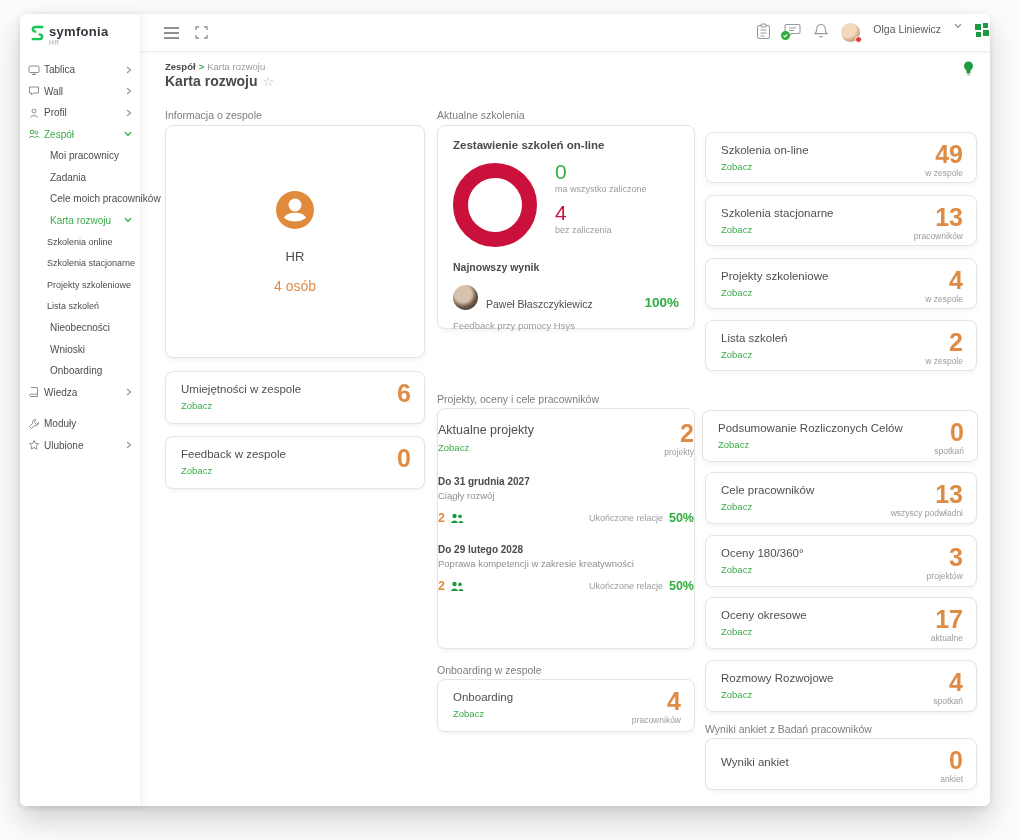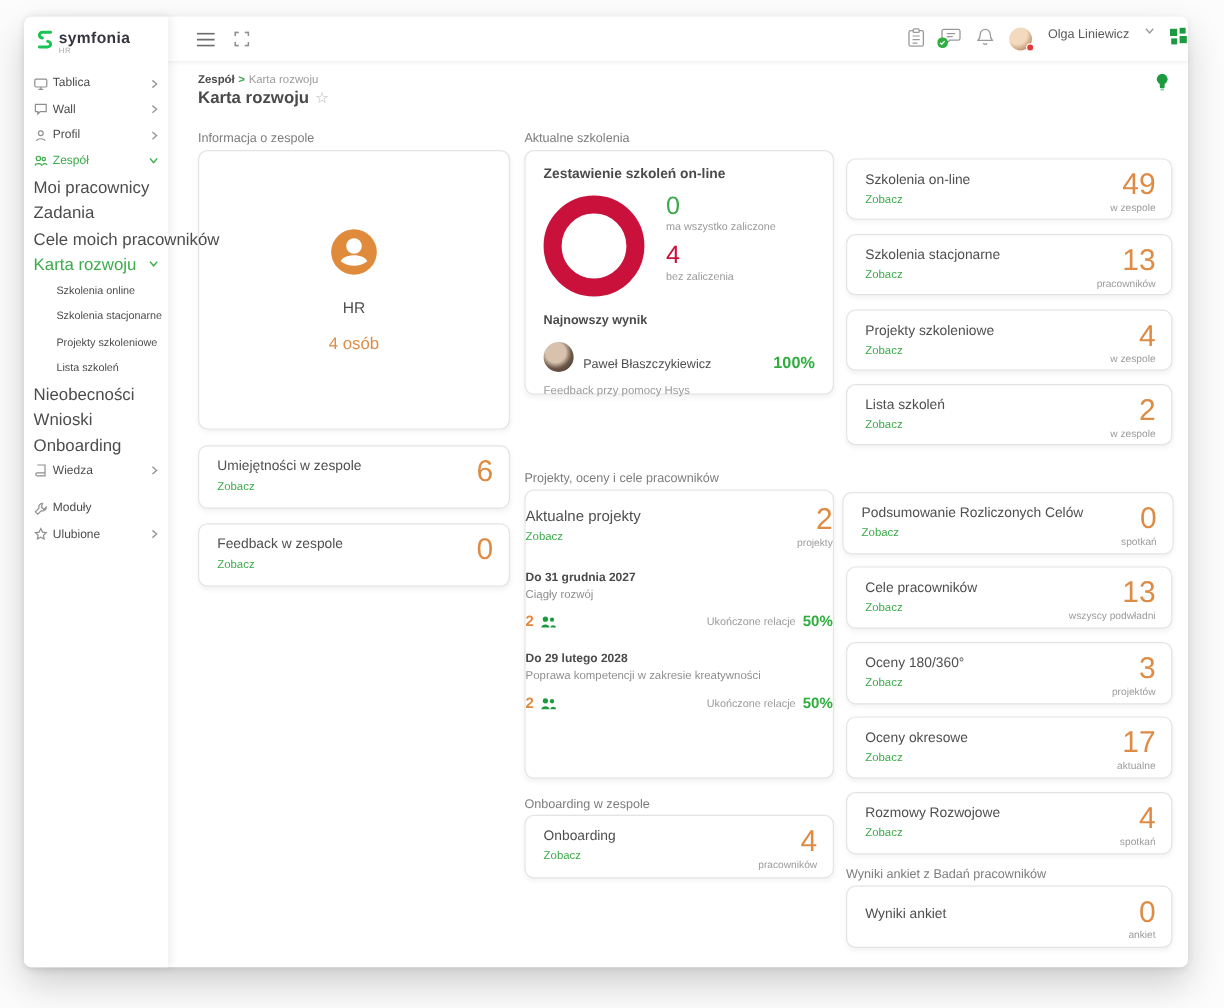--- a/index.html
+++ b/index.html
@@ -14,21 +14,21 @@
   .logo-glyph{width:15px;height:17px;margin-right:4px}
   .logo-text{font-size:13px;font-weight:700;color:#35353f;letter-spacing:.3px;line-height:13px}
   .logo-sub{font-size:6.5px;color:#a9a9a9;letter-spacing:.5px;margin-top:1px}
   .nav{position:absolute;left:0;right:0;top:45px}
   .side-item{position:relative;height:21.5px;display:flex;align-items:center;
     font-size:10px;color:#4c4c4c;white-space:nowrap;cursor:pointer}
   .side-item .ic{position:absolute;left:8px;top:50%;transform:translateY(-50%);
     width:12px;height:12px;display:flex;align-items:center}
   .side-item .chev{position:absolute;right:8px;top:50%;transform:translateY(-50%);display:flex}
   .l1{padding-left:24px}
-  .l2{padding-left:8px;font-size:14px}
+  .l2{padding-left:30px;font-size:10px}
   .l3{padding-left:27px;font-size:9px}
   .active{color:#3BAB4A}
   .spacer{height:10px}
   
   .main{position:absolute;left:120px;top:0;right:0;bottom:0;border-radius:0 6px 6px 0}
   .topbar{position:absolute;left:0;right:0;top:0;height:38px;border-bottom:1px solid #ededed;
     box-shadow:0 1px 3px rgba(0,0,0,.03);display:flex;align-items:center;background:#fff;
     border-radius:0 6px 0 0}
   .tb-left{display:flex;align-items:center;gap:16px;padding-left:24px}
   .tb-right{margin-left:auto;display:flex;align-items:flex-start;gap:13px;}
@@ -47,21 +47,21 @@
   .fav-star{color:#b9b9b9;font-size:13px;font-weight:400;cursor:pointer}
   .bulb{position:absolute;right:16px;top:47px;cursor:pointer}
   .sec-head{position:absolute;font-size:10.5px;color:#7d7d7d}
   .card{position:absolute;background:#fff;border:1px solid #e4e4e4;border-radius:8px;
     box-shadow:0 2px 4px rgba(0,0,0,.05)}
   
   .stat{display:flex;justify-content:space-between;padding:9px 13px 7px 15px}
   .stat-title{font-size:11.5px;color:#4f4f4f;margin-top:2px}
   .zobacz{font-size:9.5px;color:#3BAB4A;font-weight:400;margin-top:5px;display:inline-block;cursor:pointer}
   .stat-r{text-align:right;flex-shrink:0;margin-left:8px}
-  .stat-num{font-size:25px;line-height:25px;color:#DE8C45;font-weight:400}
+  .stat-num{font-size:25px;line-height:25px;color:#DE8C45;font-weight:700}
   .stat-unit{font-size:8.5px;color:#9b9b9b;margin-top:1px;white-space:nowrap}
   .stat-l{min-width:0}
   
   .team-card{display:flex;flex-direction:column;align-items:center;justify-content:center;gap:14px}
   .team-name{font-size:13px;color:#4f4f4f}
   .team-count{font-size:14px;color:#DE8C45}
   
   .tr-card{padding:13px 15px}
   .tr-title{font-size:11.5px;font-weight:700;color:#4a4a4a}
   .tr-row{display:flex;margin-top:12px;align-items:flex-start}

